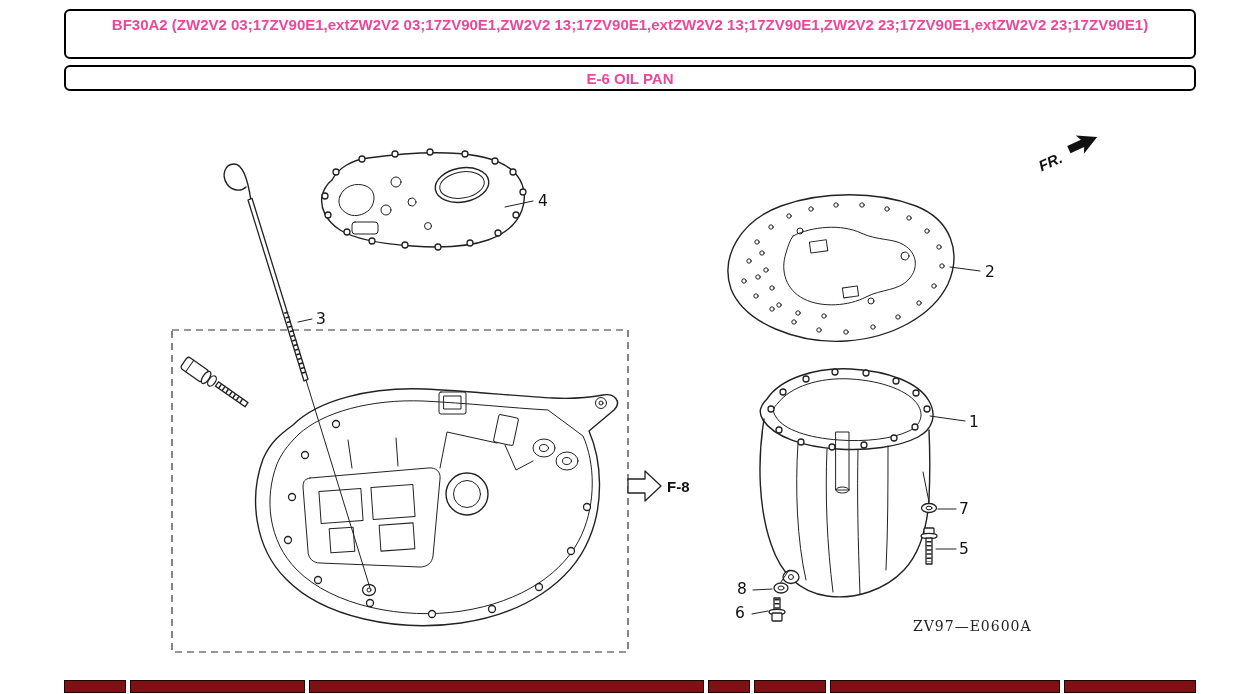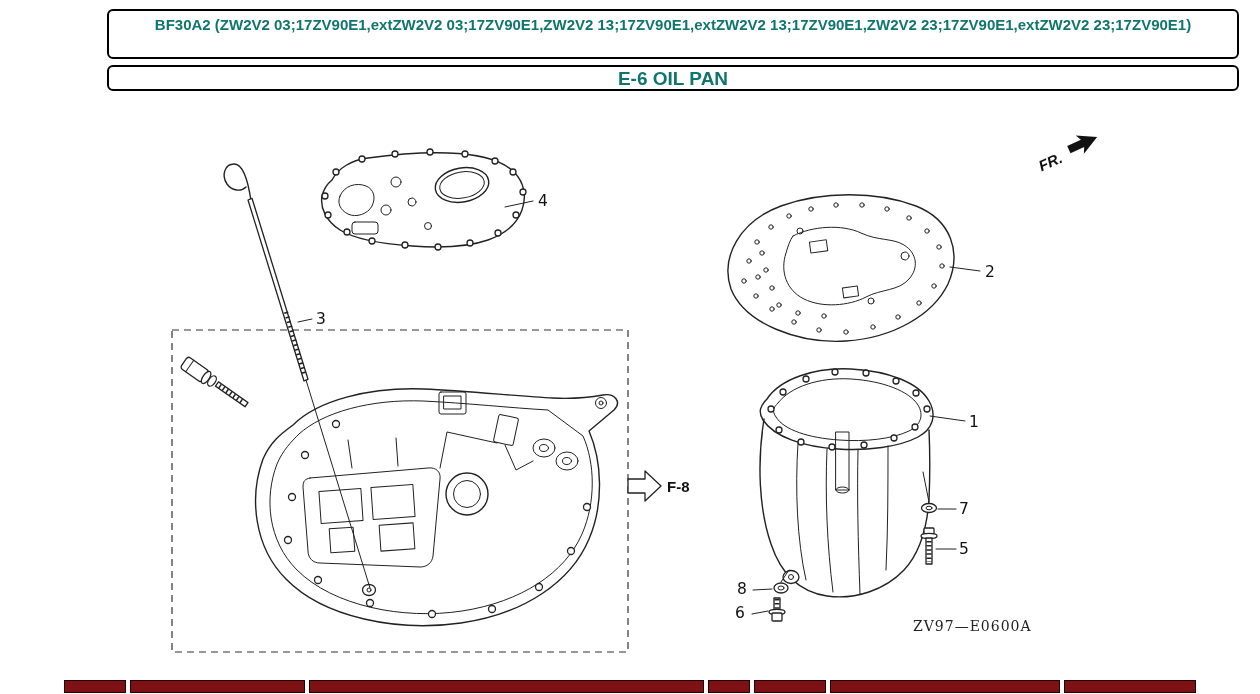--- a/index.html
+++ b/index.html
@@ -1,22 +1,22 @@
 <!DOCTYPE html>
 <html><head>
 <meta charset="utf-8">
 <style>
   * { margin:0; padding:0; box-sizing:border-box; }
   html,body { width:1260px; height:694px; background:#ffffff; font-family:"Liberation Sans", sans-serif; }
   .page { position:relative; width:1260px; height:694px; overflow:hidden; background:#fff; }
 
   .hdr-box { position:absolute; left:64px; width:1132px; border:2px solid #000; border-radius:6px;
-             background:#fff; text-align:center; font-weight:bold; color:#0f766e;margin-left:43px; }
+             background:#fff; text-align:center; font-weight:bold; color:#ec4899; }
   .hdr-box.title   { top:9px;  min-height:50px; font-size:15px; line-height:1.42; padding:3px 12px; }
-  .hdr-box.section { top:65px; height:26px; font-size:19px; line-height:21px; padding:1px 0; }
+  .hdr-box.section { top:65px; height:26px; font-size:15px; line-height:21px; padding:1px 0; }
 
   svg.diagram { position:absolute; left:0; top:0; }
 
   .ln   { fill:none; stroke:#222; stroke-width:1.4; stroke-linecap:round; stroke-linejoin:round; }
   .thin { stroke-width:1; }
   .fw   { fill:#fff; stroke:#222; stroke-width:1.3; stroke-linejoin:round; }
   .dash { fill:none; stroke:#333; stroke-width:1.2; stroke-dasharray:7 5; }
   .band { fill:none; stroke:#222; stroke-linecap:butt; }
   .blk  { fill:#111; stroke:none; }
 

